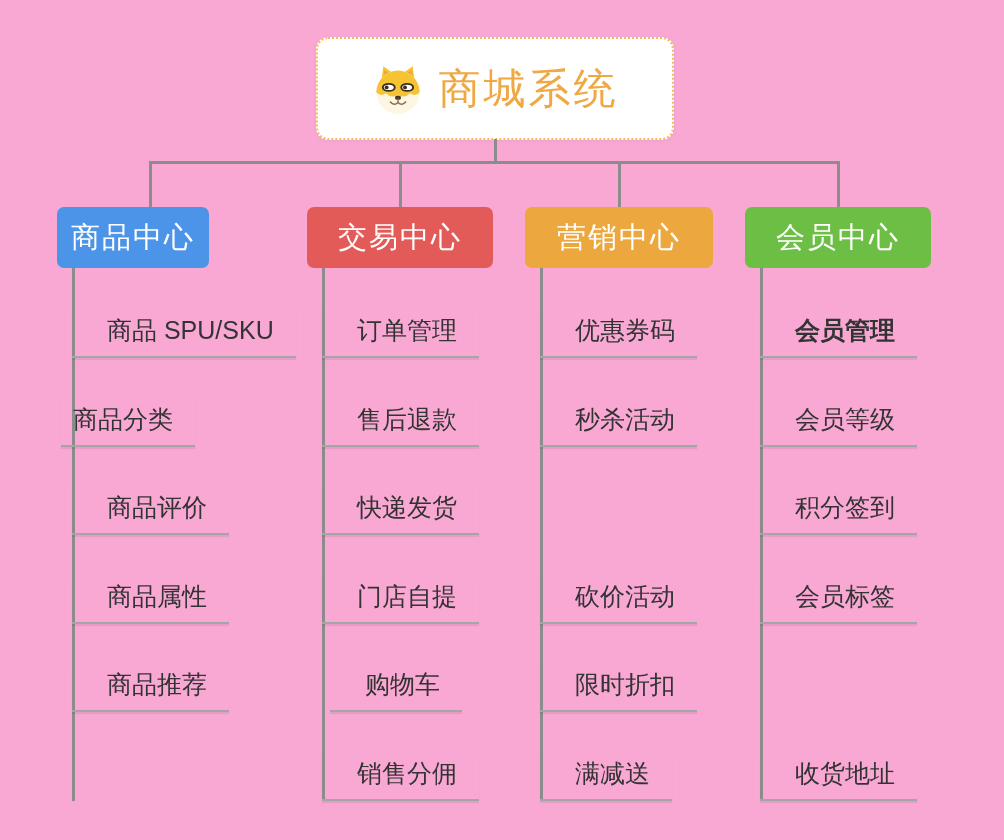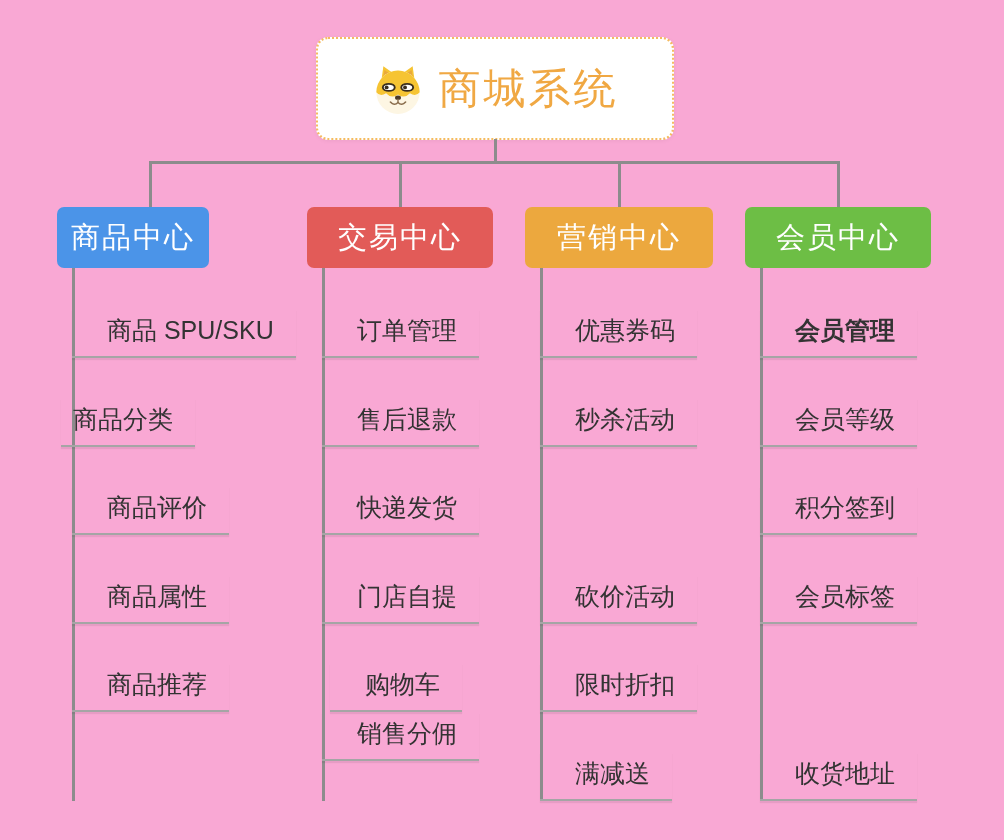--- a/index.html
+++ b/index.html
@@ -94,21 +94,21 @@
     <div class="branch-item" style="left: 72px; top: 575px; border-bottom-color: rgb(165, 165, 165); color: rgb(51, 51, 51);">商品属性</div>
     <div class="branch-item" style="left: 72px; top: 663px; border-bottom-color: rgb(165, 165, 165); color: rgb(51, 51, 51);">商品推荐</div>
     <div class="line" style="left: 398.5px; top: 161px; width: 3px; height: 46px; background: rgb(140, 140, 140);"></div>
     <div class="branch-box" style="left: 307px; width: 186px; background: rgb(226, 91, 88);">交易中心</div>
     <div class="trunk" style="left: 322px; top: 268px; height: 533px; background: rgb(140, 140, 140);"></div>
     <div class="branch-item" style="left: 322px; top: 309px; border-bottom-color: rgb(165, 165, 165); color: rgb(51, 51, 51);">订单管理</div>
     <div class="branch-item" style="left: 322px; top: 398px; border-bottom-color: rgb(165, 165, 165); color: rgb(51, 51, 51);">售后退款</div>
     <div class="branch-item" style="left: 322px; top: 486px; border-bottom-color: rgb(165, 165, 165); color: rgb(51, 51, 51);">快递发货</div>
     <div class="branch-item" style="left: 322px; top: 575px; border-bottom-color: rgb(165, 165, 165); color: rgb(51, 51, 51);">门店自提</div>
     <div class="branch-item" style="left: 322px; top: 663px; border-bottom-color: rgb(165, 165, 165); color: rgb(51, 51, 51); margin-left: 8px;">购物车</div>
-    <div class="branch-item" style="left: 322px; top: 712px; border-bottom-color: rgb(165, 165, 165); color: rgb(51, 51, 51);">销售分佣</div>
+    <div class="branch-item" style="left: 322px; top: 752px; border-bottom-color: rgb(165, 165, 165); color: rgb(51, 51, 51);">销售分佣</div>
     <div class="line" style="left: 617.5px; top: 161px; width: 3px; height: 46px; background: rgb(140, 140, 140);"></div>
     <div class="branch-box" style="left: 525px; width: 188px; background: rgb(236, 168, 62);">营销中心</div>
     <div class="trunk" style="left: 540px; top: 268px; height: 533px; background: rgb(140, 140, 140);"></div>
     <div class="branch-item" style="left: 540px; top: 309px; border-bottom-color: rgb(165, 165, 165); color: rgb(51, 51, 51);">优惠券码</div>
     <div class="branch-item" style="left: 540px; top: 398px; border-bottom-color: rgb(165, 165, 165); color: rgb(51, 51, 51);">秒杀活动</div>
     <div class="branch-item" style="left: 540px; top: 575px; border-bottom-color: rgb(165, 165, 165); color: rgb(51, 51, 51);">砍价活动</div>
     <div class="branch-item" style="left: 540px; top: 663px; border-bottom-color: rgb(165, 165, 165); color: rgb(51, 51, 51);">限时折扣</div>
     <div class="branch-item" style="left: 540px; top: 752px; border-bottom-color: rgb(165, 165, 165); color: rgb(51, 51, 51);">满减送</div>
     <div class="line" style="left: 836.5px; top: 161px; width: 3px; height: 46px; background: rgb(140, 140, 140);"></div>
     <div class="branch-box" style="left: 745px; width: 186px; background: rgb(109, 190, 69);">会员中心</div>

